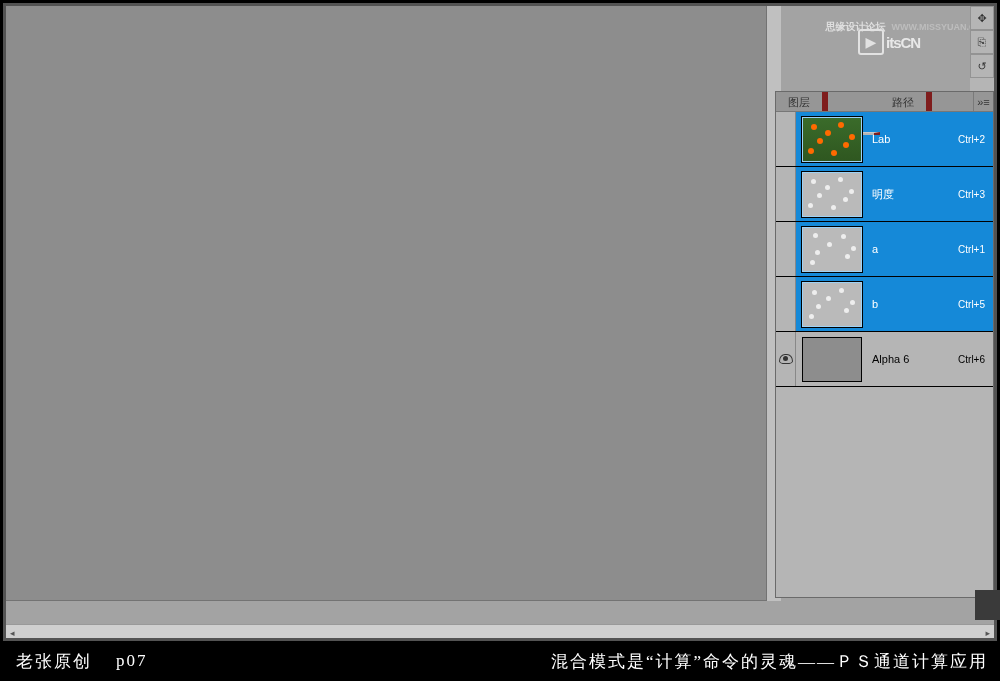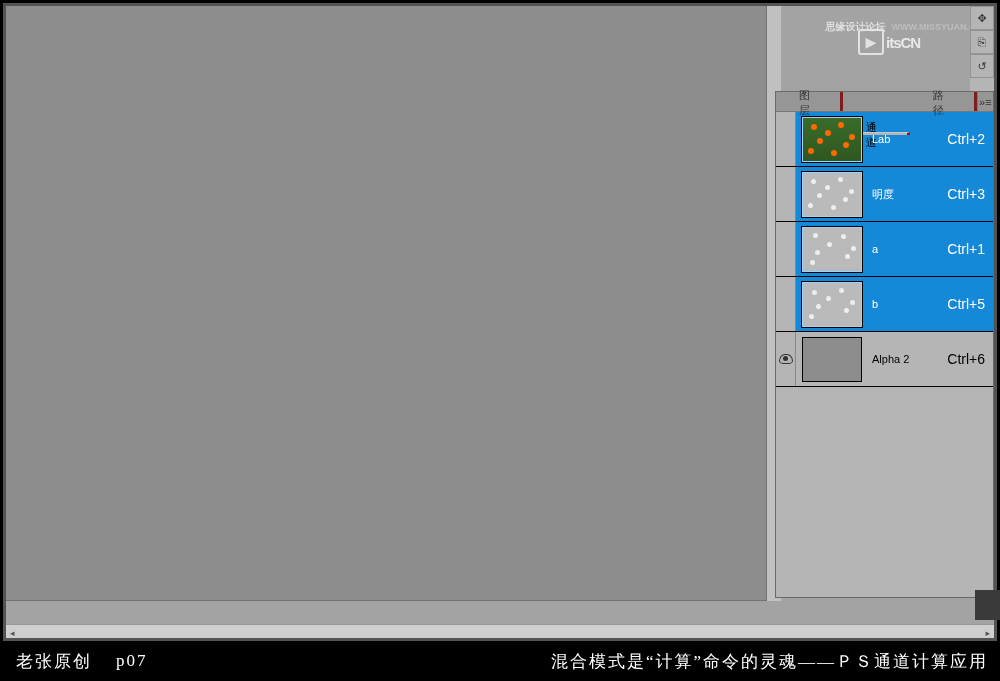--- a/index.html
+++ b/index.html
@@ -86,25 +86,25 @@
       border: 1px solid #6a6a6a;
     }
     .panel-tabs {
       height: 20px;
       background: #969696;
       border-bottom: 1px solid #777;
       display: flex;
       align-items: stretch;
     }
     .panel-tab {
-      padding: 2px 23px 0;
+      padding: 2px 12px 0;
       font-size: 11px;
       color: #333;
       background: #969696;
-      border-right: 3px solid #7f1d1d;
+      border-right: 6px solid #7f1d1d;
       display: flex; align-items: center;
       cursor: pointer;
     }
     .panel-tab.active {
       background: #b5b5b5;
       border-top: 1px solid #c9c9c9;
       color: #000;
       margin-top: 40px;
     }
     .panel-menu {
@@ -161,21 +161,21 @@
     .channel-row.selected .thumb {
       border: 1px solid #9cd2f7;
       outline: 1px solid #000;
     }
     .ch-name {
       flex: 1;
       font-size: 11px;
       padding-left: 4px;
     }
     .ch-shortcut {
-      font-size: 14px;
+      font-size: 10px;
       margin-right: 8px;
     }
     .panel-body-fill {
       height: 210px;
       background: #b5b5b5;
     }
     .status-bar {
       position: absolute;
       left: 6px; right: 6px; bottom: 43px;
       height: 14px;
@@ -313,21 +313,21 @@
         </div>
         <div class="ch-name">b</div>
         <div class="ch-shortcut">Ctrl+5</div>
       </div>
 
       <div class="channel-row">
         <div class="eye-col">
           <div class="eye-icon"></div>
         </div>
         <div class="thumb thumb-solidgray"></div>
-        <div class="ch-name">Alpha 2</div>
+        <div class="ch-name">Alpha 6</div>
         <div class="ch-shortcut">Ctrl+6</div>
       </div>
 
     </div>
     <div class="panel-body-fill"></div>
   </div>
 
 </div>
 
 <div class="status-bar">

